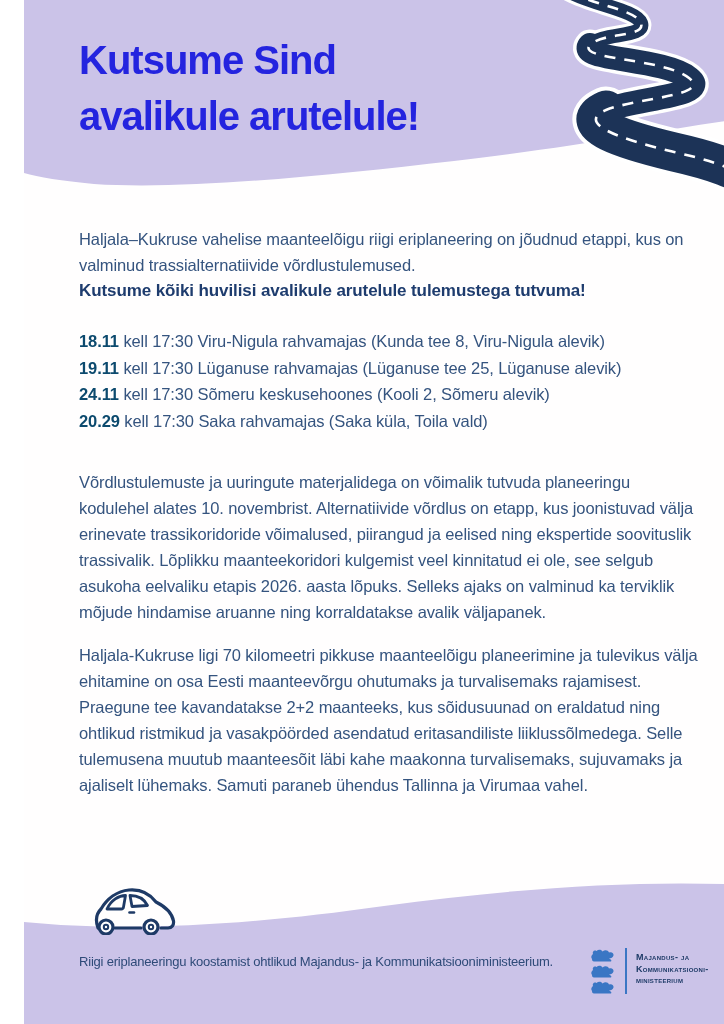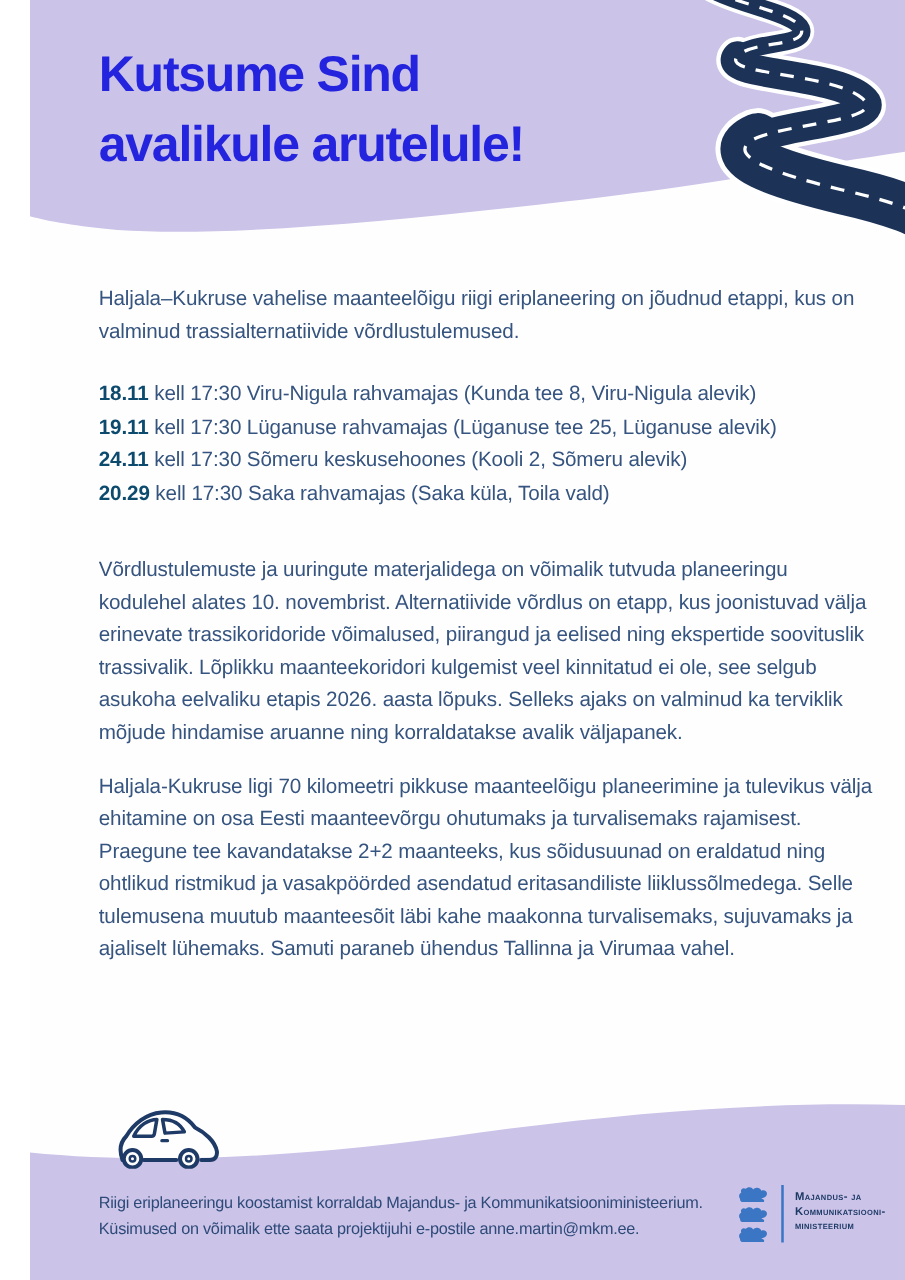--- a/index.html
+++ b/index.html
@@ -128,20 +128,21 @@
   </svg>
 
   <div class="title">
     <div>Kutsume Sind</div>
     <div>avalikule arutelule!</div>
   </div>
 
   <div class="content">
 
     <div>Haljala–Kukruse vahelise maanteelõigu riigi eriplaneering on jõudnud etappi, kus on valminud trassialternatiivide võrdlustulemused.</div>
+    <div class="intro-cta">Kutsume kõiki huvilisi avalikule arutelule tulemustega tutvuma!</div>
 
     <div class="events">
       <div class="event-row">
         <span class="event-date">18.11</span>
         <span>kell 17:30 Viru-Nigula rahvamajas (Kunda tee 8, Viru-Nigula alevik)</span>
       </div>
       <div class="event-row">
         <span class="event-date">19.11</span>
         <span>kell 17:30 Lüganuse rahvamajas (Lüganuse tee 25, Lüganuse alevik)</span>
       </div>
@@ -175,22 +176,21 @@
       <circle cx="12" cy="42" r="2.2"></circle>
       <circle cx="57" cy="42" r="2.2"></circle>
     </g>
   </svg>
 
   <svg class="wave-bottom" width="724" height="164" viewBox="0 0 724 164">
     <path d="M0,62 C100,72 220,66 360,46 C500,27 620,20 724,25 L724,164 L0,164 Z" fill="#cbc3e8"></path>
   </svg>
 
   <div class="footer-text">
-    <div>Riigi eriplaneeringu koostamist korraldab Majandus- ja Kommunikatsiooniministeerium.</div>
-    <div>Küsimused on võimalik ette saata projektijuhi e-postile anne.martin@mkm.ee.</div>
+    <div>Riigi eriplaneeringu koostamist ohtlikud Majandus- ja Kommunikatsiooniministeerium.</div>
   </div>
 
   <div class="ministry-logo">
     <svg class="lions" width="26" height="48" viewBox="0 0 26 48">
       <defs>
         <path id="lion" d="M2,11 C0.5,9 1.5,7 3,6 C2,4 4,1.5 6.5,3 C8.5,1 11.5,1.5 12.5,3.5 C15,1.5 18,2 19,4.5 C21.5,3.5 24,5 23.5,7.5 C23,9.5 21,10.5 19,10.5 C21,11.5 22,12.5 21,13.5 L4,13.5 C2.5,13.5 2,12.5 2,11 Z" fill="#3a76c4"></path>
       </defs>
       <use href="#lion" y="0"></use>
       <use href="#lion" y="16"></use>
       <use href="#lion" y="32"></use>

